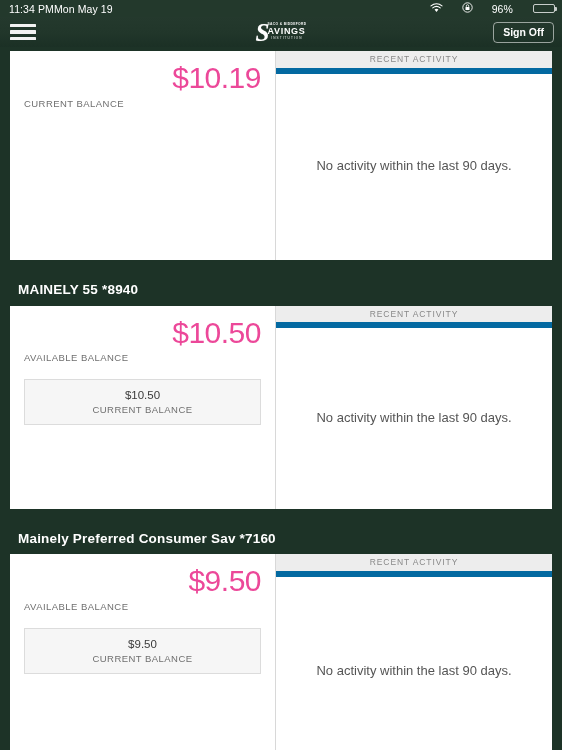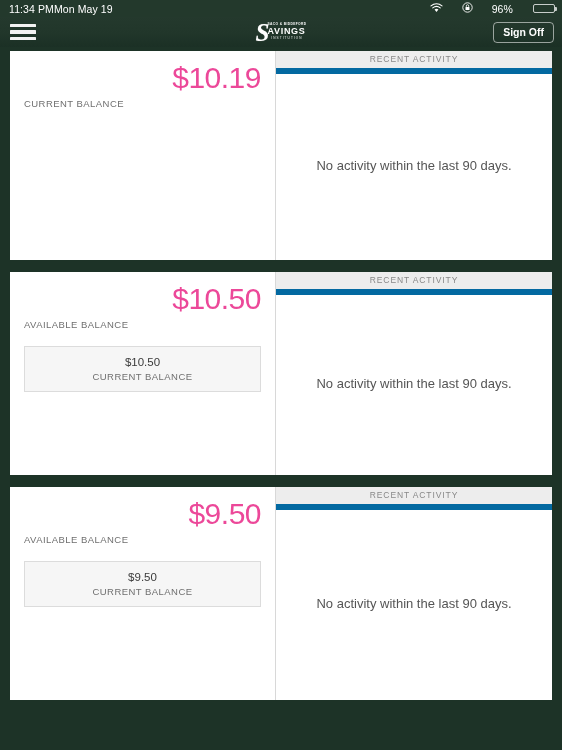--- a/index.html
+++ b/index.html
@@ -338,39 +338,41 @@
         <div class="activity-panel">
           <div class="activity-header">RECENT ACTIVITY</div>
           <div class="activity-body">
             <div class="activity-empty">No activity within the last 90 days.</div>
           </div>
         </div>
       </div>
     </div>
 
     <div class="account-card card-2">
+      <div class="card-title">MAINELY 55 *8940</div>
       <div class="card-body">
         <div class="balance-panel">
           <div class="balance-amount">$10.50</div>
           <div class="balance-label">AVAILABLE BALANCE</div>
           <div class="sub-balance-box">
             <div class="sub-balance-amount">$10.50</div>
             <div class="sub-balance-label">CURRENT BALANCE</div>
           </div>
         </div>
         <div class="activity-panel">
           <div class="activity-header">RECENT ACTIVITY</div>
           <div class="activity-body">
             <div class="activity-empty">No activity within the last 90 days.</div>
           </div>
         </div>
       </div>
     </div>
 
     <div class="account-card card-3">
+      <div class="card-title">Mainely Preferred Consumer Sav *7160</div>
       <div class="card-body">
         <div class="balance-panel">
           <div class="balance-amount">$9.50</div>
           <div class="balance-label">AVAILABLE BALANCE</div>
           <div class="sub-balance-box">
             <div class="sub-balance-amount">$9.50</div>
             <div class="sub-balance-label">CURRENT BALANCE</div>
           </div>
         </div>
         <div class="activity-panel">

